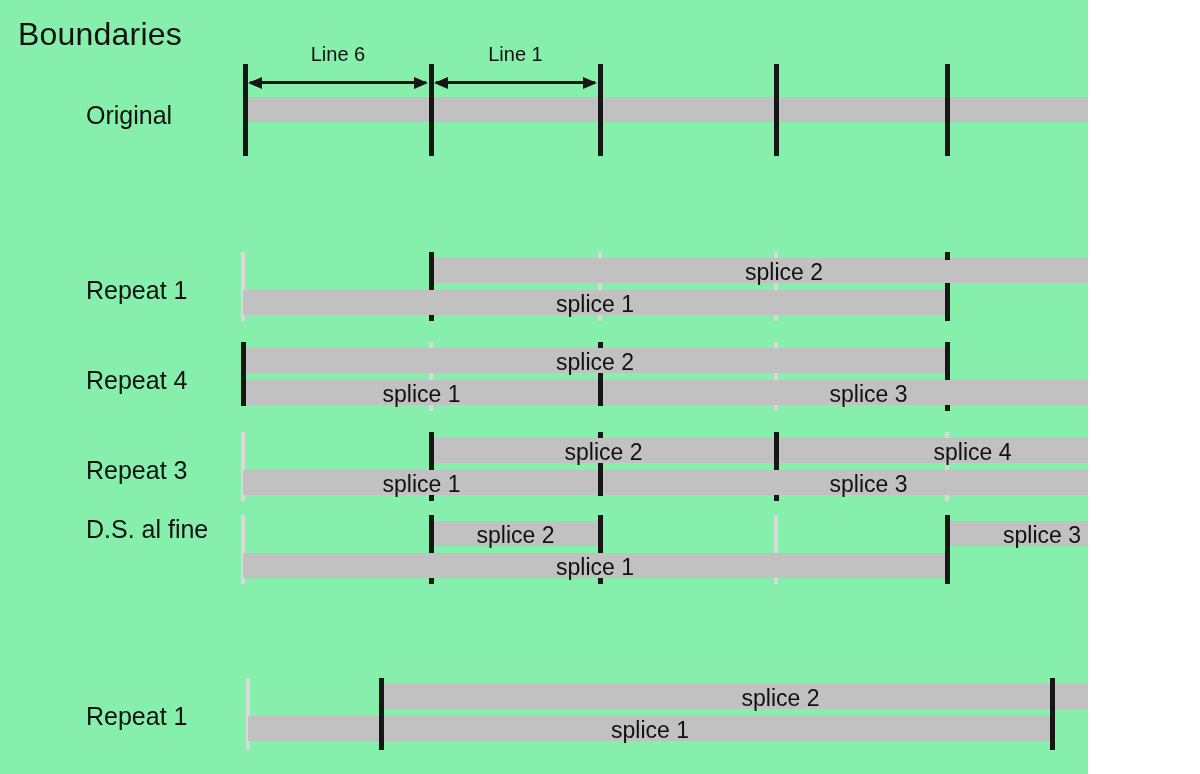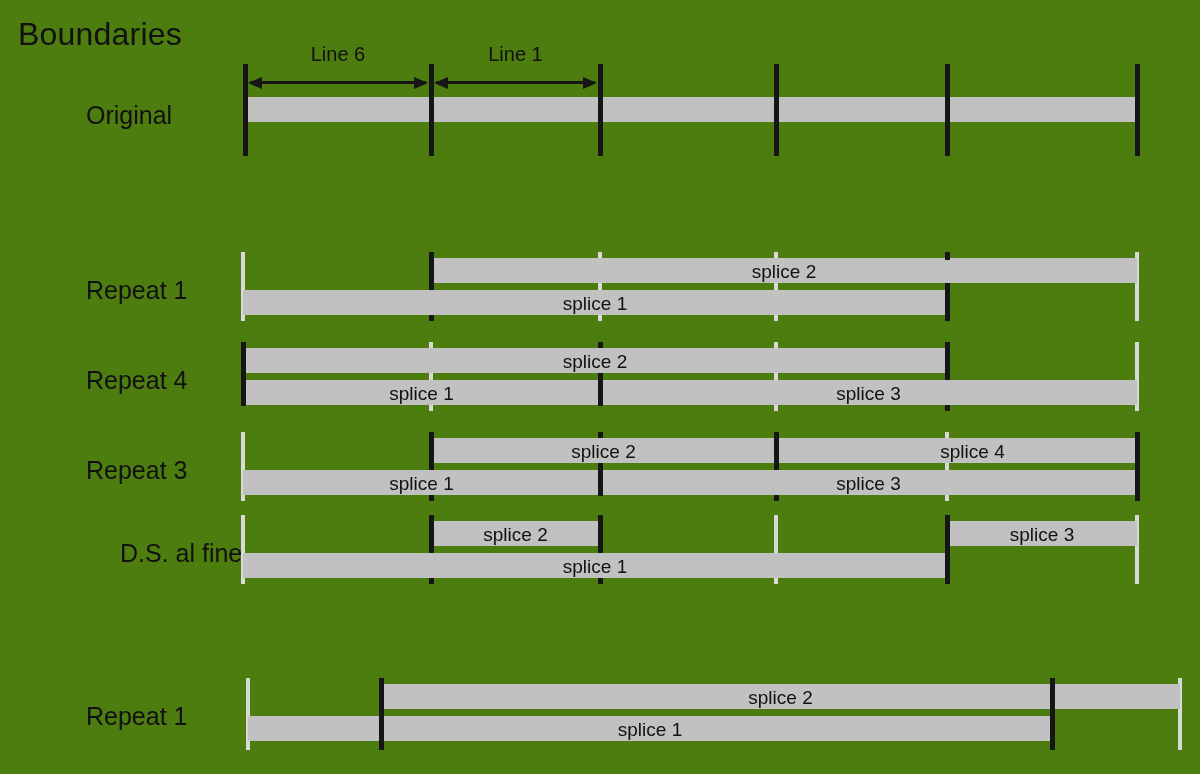--- a/index.html
+++ b/index.html
@@ -1,33 +1,33 @@
 <!DOCTYPE html>
 <html><head>
 <meta charset="utf-8">
 <style>
   html,body{margin:0;padding:0;background:#ffffff;}
   #canvas{
-    position:relative;width:1200px;height:774px;background:#4d7c0f;
+    position:relative;width:1088px;height:774px;background:#86efac;
     font-family:"Liberation Sans", sans-serif;color:#111;overflow:hidden;
   }
   .heading{
     position:absolute;left:18px;font-size:32px;font-weight:400;
     letter-spacing:0.2px;color:#111;white-space:nowrap;
   }
   #h-boundaries{top:16px;}
   #h-linebreaks{top:190px;}
   #h-anywhere{top:610px;}
   .row-label{
     position:absolute;font-size:25px;color:#111;white-space:nowrap;
     transform:translateY(-50%);
   }
   .bar{position:absolute;background:#c1c1c1;z-index:2;}
   .bar-label{
-    position:absolute;font-size:19px;color:#111;white-space:nowrap;
+    position:absolute;font-size:23px;color:#111;white-space:nowrap;
     transform:translate(-50%,-50%);z-index:4;
   }
   .tick-light{position:absolute;width:4px;background:#d9d9d9;z-index:1;}
   .tick-black{position:absolute;width:5px;background:#161616;z-index:5;}
   .arrow-line{position:absolute;height:3px;background:#161616;z-index:3;}
   .arrow-head{position:absolute;width:0;height:0;z-index:3;
     border-top:6px solid transparent;border-bottom:6px solid transparent;}
   .arrow-head.left{border-right:14px solid #161616;}
   .arrow-head.right{border-left:14px solid #161616;}
   .arrow-label{
@@ -95,21 +95,21 @@
     <div class="bar-label" style="left: 421.5px; top: 483.5px;">splice 1</div>
     <div class="bar" style="left: 600px; top: 470px; width: 537px; height: 25px;"></div>
     <div class="bar-label" style="left: 868.5px; top: 483.5px;">splice 3</div>
     <div class="tick-black" style="left: 429px; top: 432px; height: 38px;"></div>
     <div class="tick-black" style="left: 429px; top: 495px; height: 6px;"></div>
     <div class="tick-black" style="left: 598px; top: 432px; height: 6px;"></div>
     <div class="tick-black" style="left: 598px; top: 463px; height: 33px;"></div>
     <div class="tick-black" style="left: 774px; top: 432px; height: 38px;"></div>
     <div class="tick-black" style="left: 774px; top: 495px; height: 6px;"></div>
     <div class="tick-black" style="left: 1135px; top: 432px; height: 69px;"></div>
-    <div class="row-label" style="left: 86px; top: 553px; margin-left: 34px;">D.S. al fine</div>
+    <div class="row-label" style="left: 86px; top: 529px;">D.S. al fine</div>
     <div class="tick-light" style="left: 241px; top: 515px; height: 69px;"></div>
     <div class="tick-light" style="left: 774px; top: 515px; height: 69px;"></div>
     <div class="tick-light" style="left: 1135px; top: 515px; height: 69px;"></div>
     <div class="bar" style="left: 431px; top: 521px; width: 169px; height: 25px;"></div>
     <div class="bar-label" style="left: 515.5px; top: 534.5px;">splice 2</div>
     <div class="bar" style="left: 947px; top: 521px; width: 190px; height: 25px;"></div>
     <div class="bar-label" style="left: 1042px; top: 534.5px;">splice 3</div>
     <div class="bar" style="left: 243px; top: 553px; width: 704px; height: 25px;"></div>
     <div class="bar-label" style="left: 595px; top: 566.5px;">splice 1</div>
     <div class="tick-black" style="left: 429px; top: 515px; height: 38px;"></div>

